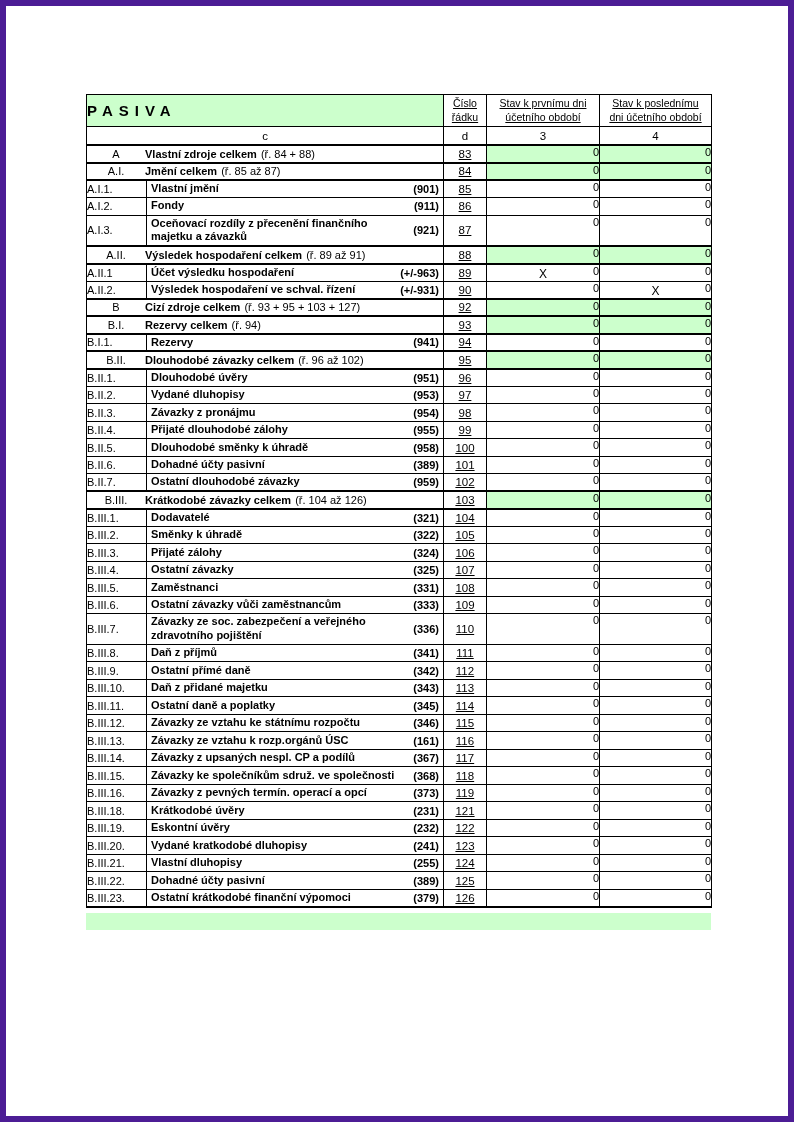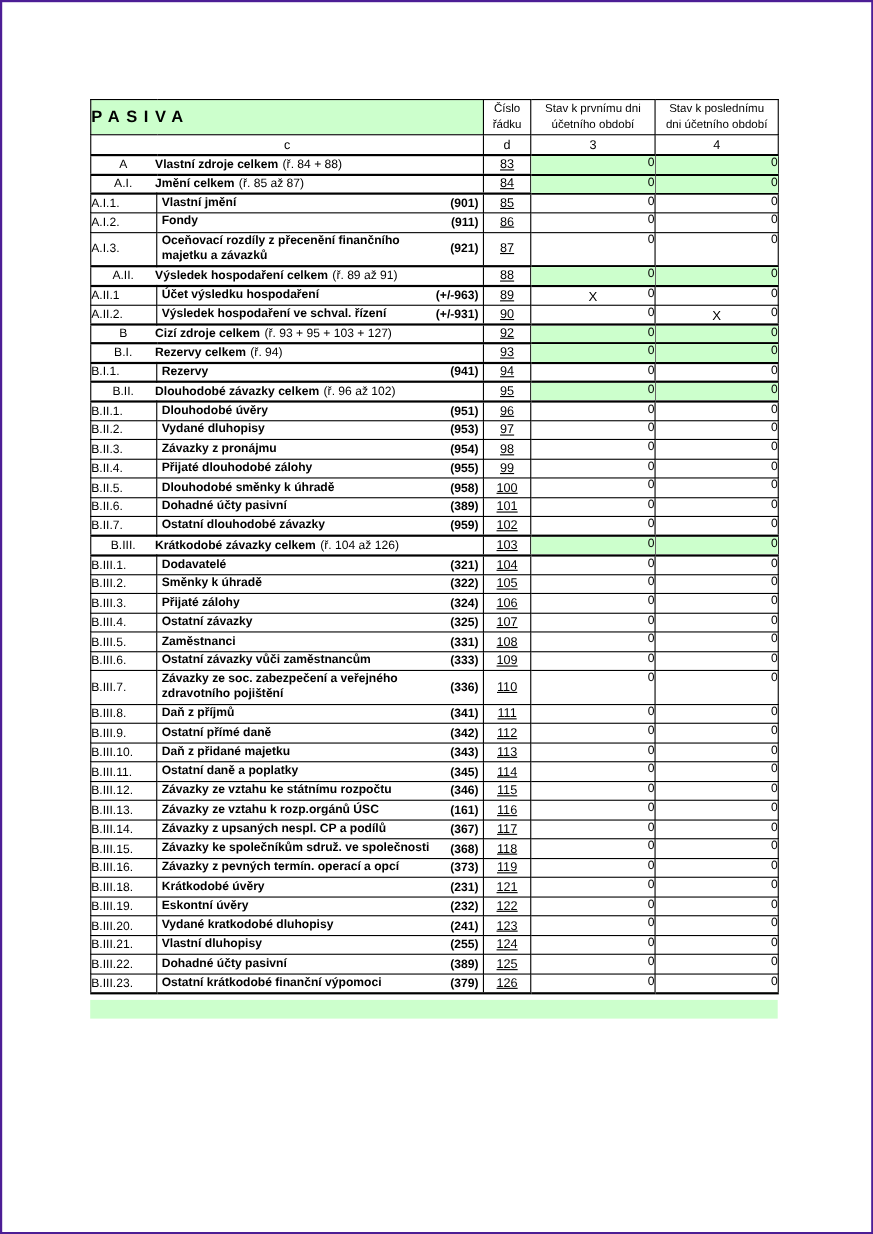--- a/index.html
+++ b/index.html
@@ -6,21 +6,21 @@
     margin: 0;
     padding: 0;
     background: #ffffff;
     font-family: "Liberation Sans", "DejaVu Sans", sans-serif;
   }
   .page {
     position: relative;
     width: 794px;
     height: 1122px;
     box-sizing: border-box;
-    border: 2px solid #4c1d95;
+    border: 6px solid #4c1d95;
     background: #ffffff;
     overflow: hidden;
   }
   .sheet {
     position: absolute;
     left: 80px;
     top: 88px;
     width: 625px;
   }
   table.form-table {
@@ -48,20 +48,21 @@
     letter-spacing: 6px;
     padding-left: 7px;
     vertical-align: middle;
   }
   td.hbox {
     text-align: center;
     vertical-align: middle;
     font-size: 10.5px;
     line-height: 1.25;
     white-space: pre-line;
+    text-decoration: underline;
   }
   tr.subhead td {
     height: 17px;
     text-align: center;
     vertical-align: middle;
     font-size: 11.5px;
   }
   
   tbody tr { height: 17.5px; }
   tbody tr.tall { height: 30px; }

